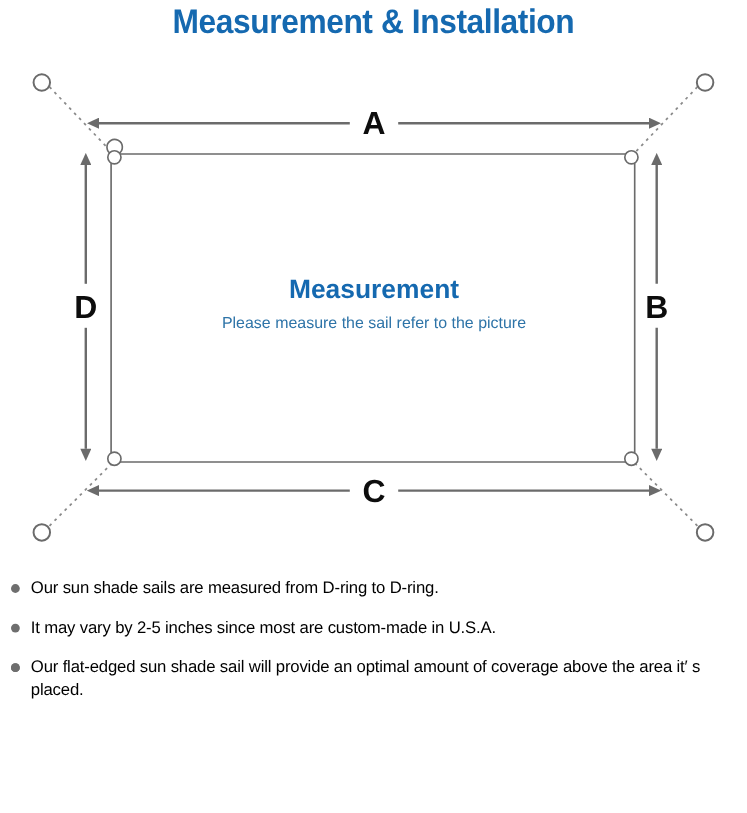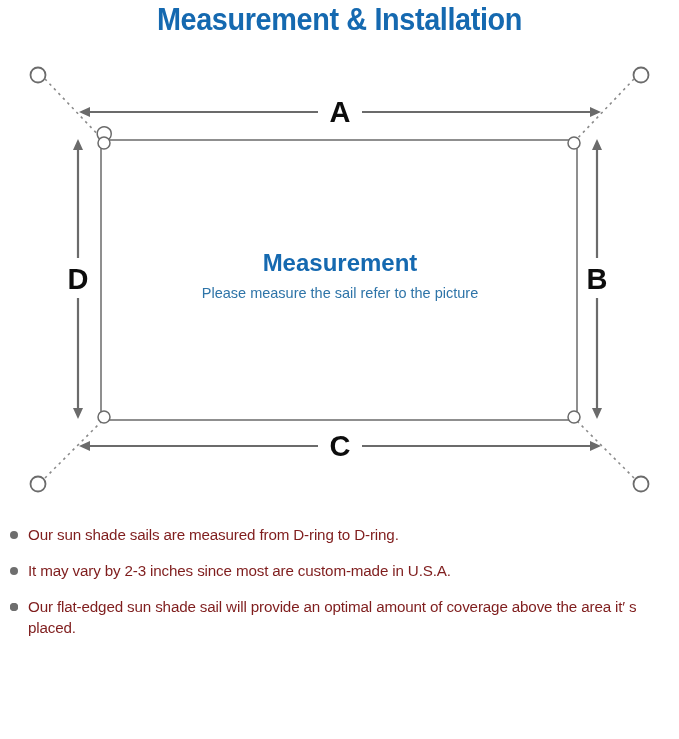--- a/index.html
+++ b/index.html
@@ -66,21 +66,21 @@
   #notes {
     position: absolute;
     left: 0;
     top: 524px;
     width: 679px;
   }
   .note-item {
     position: relative;
     padding-left: 28px;
     margin-bottom: 15px;
-    color: #7f1d1d;
+    color: #000000;
     font-size: 15.2px;
     line-height: 21px;
     font-family: "Liberation Sans", sans-serif;
     letter-spacing: -0.15px;
   }
   .note-bullet {
     position: absolute;
     left: 10px;
     top: 7px;
     width: 8px;
@@ -152,21 +152,21 @@
   </svg>
 </div>
 
 <div id="notes">
   <div class="note-item">
     <span class="note-bullet"></span>
     <span>Our sun shade sails are measured from D-ring to D-ring.</span>
   </div>
   <div class="note-item">
     <span class="note-bullet"></span>
-    <span>It may vary by 2-3 inches since most are custom-made in U.S.A.</span>
+    <span>It may vary by 2-5 inches since most are custom-made in U.S.A.</span>
   </div>
   <div class="note-item">
     <span class="note-bullet"></span>
   </div>
   <div class="note-item">
     <span class="note-bullet"></span>
     <span>Our flat-edged sun shade sail will provide an optimal amount of coverage above the area it′ s placed.</span>
   </div>
 </div>
 

